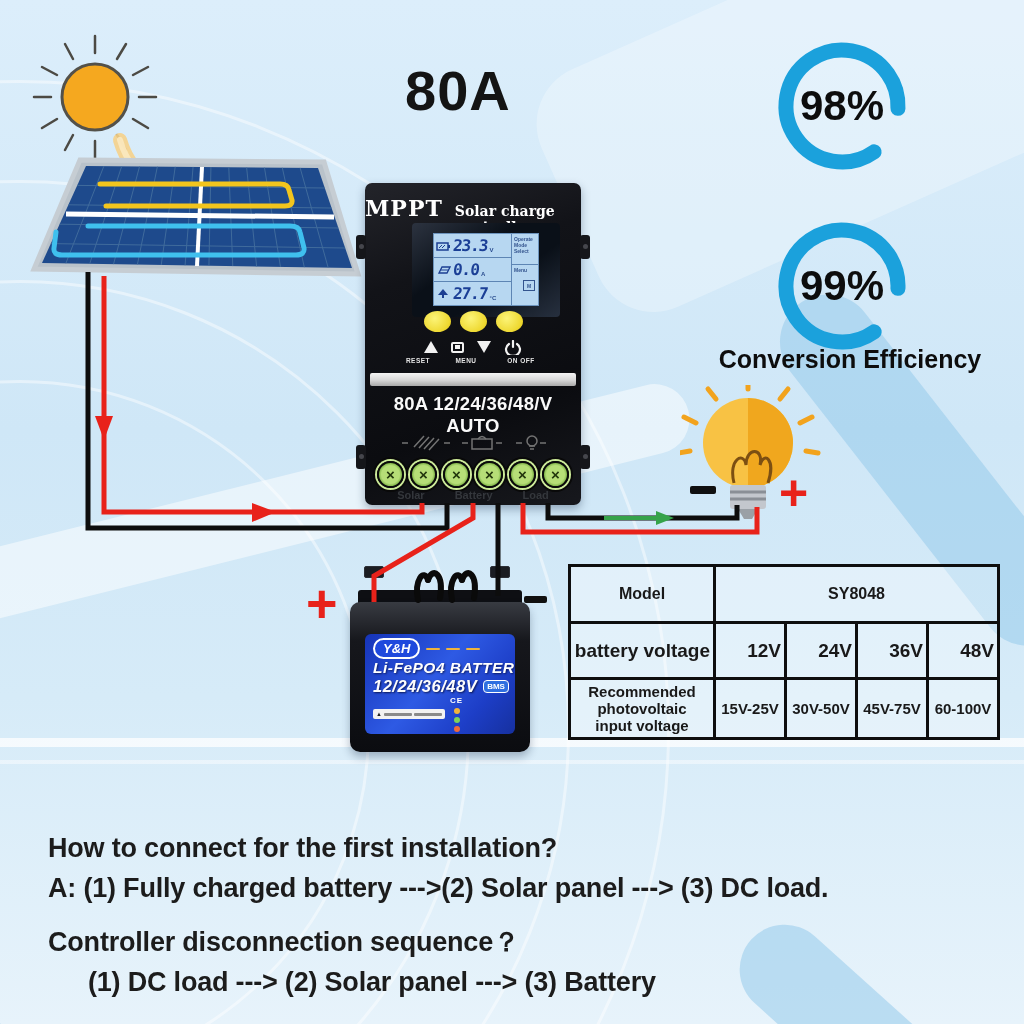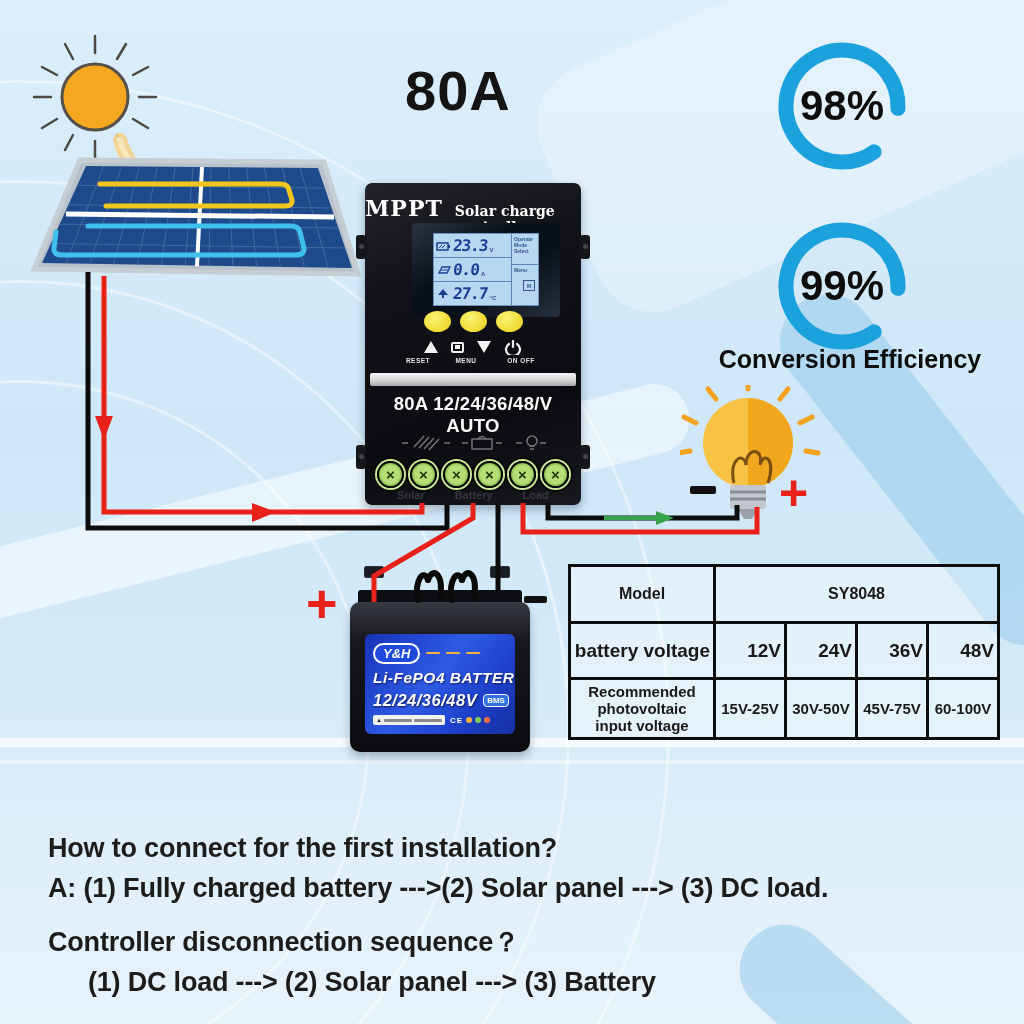--- a/index.html
+++ b/index.html
@@ -96,21 +96,21 @@
   .bat-chem{color:#fff;font-weight:bold;font-style:italic;font-size:15.5px;letter-spacing:.5px;
      text-shadow:1px 1px 2px rgba(0,0,30,.6);white-space:nowrap;}
   .bat-row3{display:flex;align-items:center;gap:6px;}
   .bat-volts{color:#fdfdfd;font-weight:bold;font-style:italic;font-size:16.5px;letter-spacing:.5px;
      text-shadow:1px 1px 2px rgba(0,0,30,.7);}
   .bms{border:1.5px solid #fff;border-radius:4px;background:#2f6fe0;color:#fff;font-size:8px;font-weight:bold;padding:1px 3px;}
   .bat-row4{display:flex;align-items:center;gap:5px;}
   .warn-strip{width:72px;height:10px;background:#f2f2f2;border-radius:2px;display:flex;align-items:center;gap:2px;padding:0 3px;}
   .warn-strip b{font-size:6px;color:#222;line-height:1;}
   .warn-strip i{display:block;flex:1;height:3px;background:#8a8a8a;border-radius:1px;}
-  .cert{font-size:8px;color:#fff;font-weight:bold;letter-spacing:1px;display:flex;gap:3px;align-items:center;}
+  .cert{font-size:8px;color:#fff;font-weight:bold;letter-spacing:1px;display:flex;gap:3px;align-items:center;flex-direction:column;}
   .dotc{width:6px;height:6px;border-radius:50%;}
 
   
   .spec-table{position:absolute;left:568px;top:564px;z-index:2;border-collapse:collapse;
      font-family:"Liberation Sans",sans-serif;color:#191919;}
   .spec-table td{border:3px solid #0e0e0e;background:rgba(255,255,255,.34);text-align:center;
      font-weight:bold;padding:2px 3px;}
   .spec-table .c0{width:145px;}
   .spec-table .cv{width:71px;font-size:18px;}
   .spec-table .r0{height:57px;font-size:16px;}

